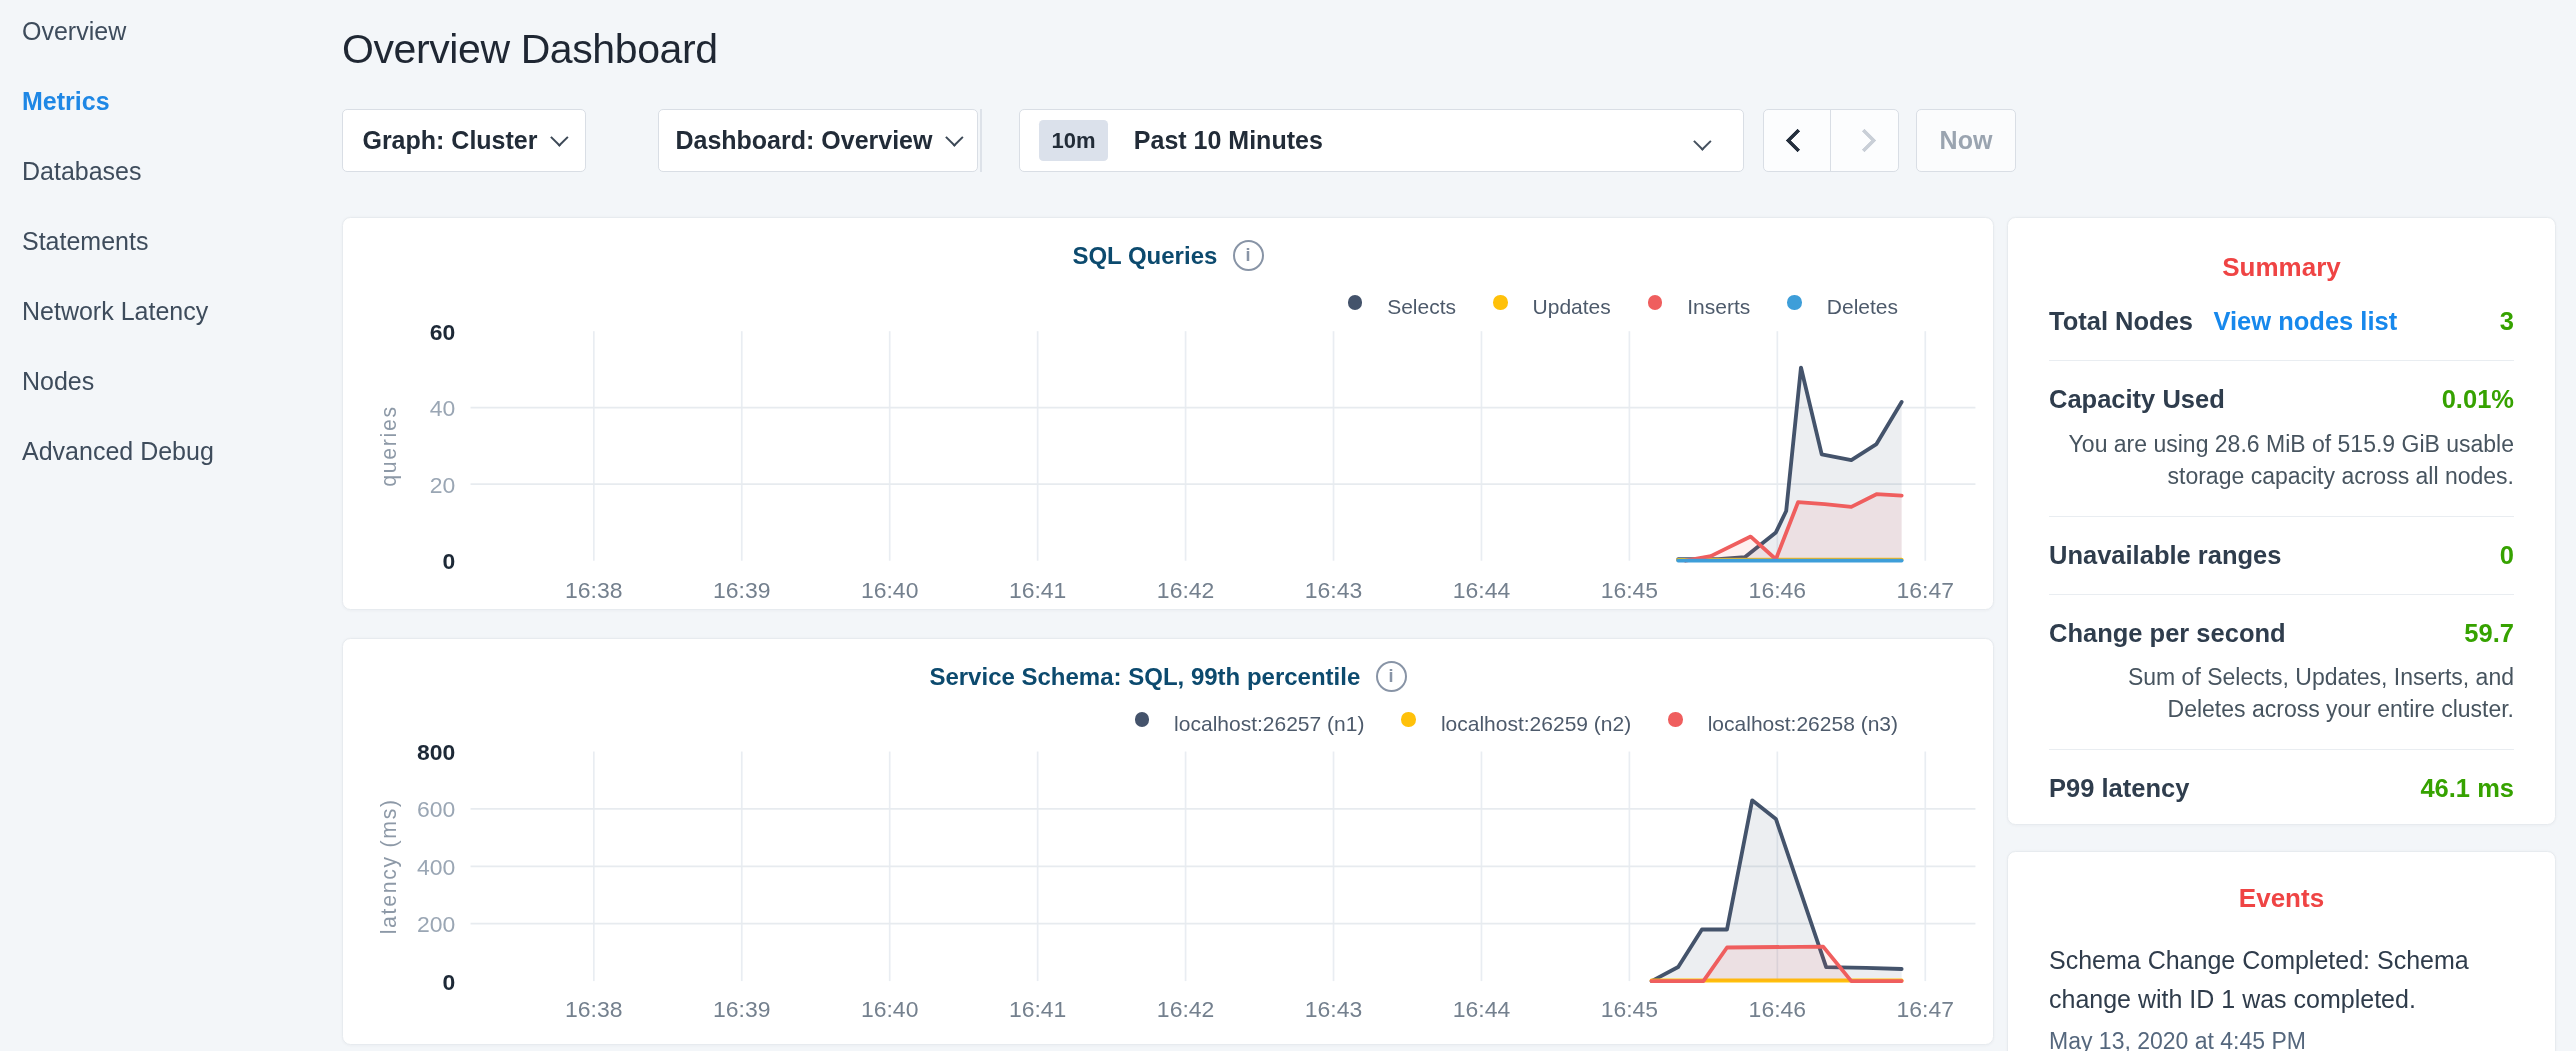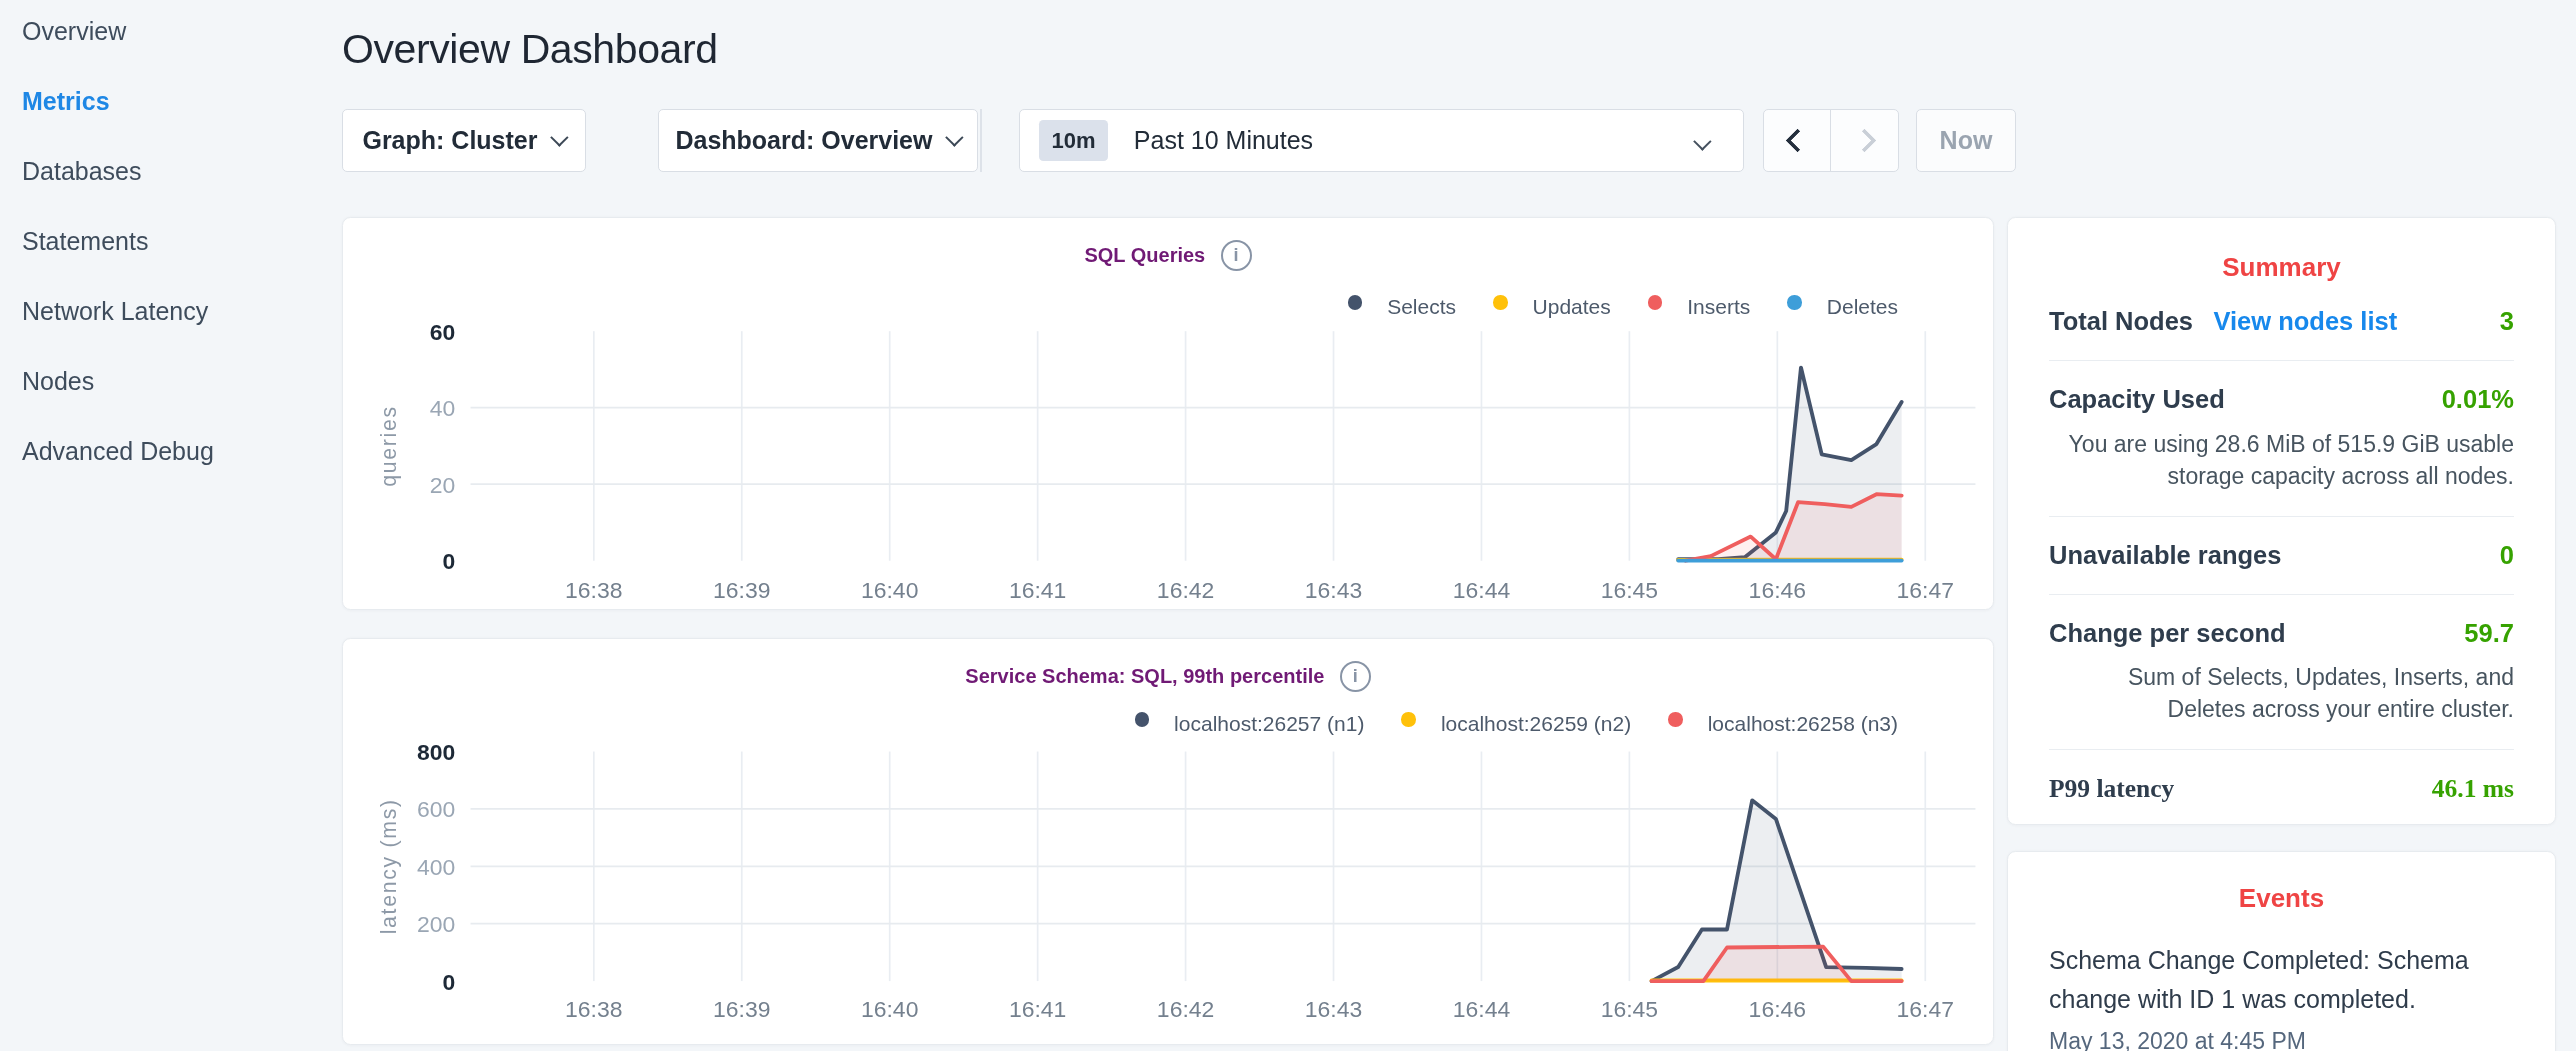--- a/index.html
+++ b/index.html
@@ -16,21 +16,21 @@
   .page-title { position:absolute; left:342px; top:25.5px; font-size:41px; font-weight:500; color:#1f2733; letter-spacing:-0.4px; }
   .toolbar { position:absolute; left:342px; top:109px; height:63px; width:1871px; }
   .tb-btn { position:absolute; top:0; height:63px; background:#ffffff; border:1.7px solid #d9dee5; border-radius:5.1px;
             display:flex; align-items:center; justify-content:center; gap:15.3px; font-size:25px; font-weight:700; color:#222c38; cursor:pointer; }
   .btn-graph { left:0; width:244px; }
   .btn-dashboard { left:284px; width:320px;margin-left:32px; }
   .tb-divider { position:absolute; left:638px; top:0; width:1.7px; height:63px; background:#dde2e9; }
   .time-picker { position:absolute; left:677px; top:0; width:725px; height:63px; background:#fff; border:1.7px solid #d9dee5; border-radius:5.1px;
                  display:flex; align-items:center; cursor:pointer; }
   .time-badge { margin-left:18.7px; background:#dbe1eb; border-radius:4.3px; padding:7.7px 12.8px; font-size:22px; font-weight:700; color:#222c38; }
-  .time-label { margin-left:25.5px; font-size:25px; font-weight:400; color:#222c38; }
+  .time-label { margin-left:25.5px; font-size:25px; font-weight:700; color:#222c38; }
   .time-caret { position:absolute; right:34px; top:25px; }
 
   .chev { display:inline-block; border-style:solid; border-color:currentColor; border-width:0 2.6px 2.6px 0; width:12.8px; height:12.8px; }
   .chev-down { transform:rotate(45deg); }
   .chev-left { transform:rotate(135deg); }
   .chev-right { transform:rotate(-45deg); }
   .chev-big { width:17px; height:17px; border-width:0 4.3px 4.3px 0; border-radius:0.9px; }
 
   .arrow-group { position:absolute; left:1421px; top:0; width:136px; height:63px; background:#fcfdfe; border:1.7px solid #d9dee5; border-radius:5.1px; display:flex; }
   .arrow-btn { width:50%; display:flex; align-items:center; justify-content:center; cursor:pointer; }
@@ -41,35 +41,35 @@
              display:flex; align-items:center; justify-content:center; font-size:25px; font-weight:700; color:#9aa4b0; cursor:pointer; }
 
   
   .card { position:absolute; background:#ffffff; border:1.7px solid #e7ebef; border-radius:8.5px; box-shadow:0 0.9px 2.6px rgba(40,50,70,0.04); }
   .chart-card-1 { left:342px; top:217px; width:1652px; height:393px; }
   .chart-card-2 { left:342px; top:638px; width:1652px; height:407px; }
   .summary-card { left:2007px; top:217px; width:549px; height:608px; }
   .events-card  { left:2007px; top:851px; width:549px; height:281px; }
 
   .chart-title-row { position:absolute; left:0; top:22px; width:100%; display:flex; align-items:center; justify-content:center; gap:15.3px; }
-  .chart-title { font-size:20px; font-weight:700; color:#701a75; }
+  .chart-title { font-size:24px; font-weight:700; color:#0c4a6e; }
   .info-icon { width:31px; height:31px; border:2.6px solid #8894a6; border-radius:50%; color:#8894a6;
                display:flex; align-items:center; justify-content:center; font-size:18px; font-weight:700; cursor:pointer; }
   .legend { position:absolute; top:77px; right:95px; display:flex; gap:37px; }
   .legend-item { display:flex; gap:25px; cursor:pointer; }
   .legend-dot { width:14.5px; height:14.5px; border-radius:50%; }
   .legend-label { font-size:21px; color:#4d5a6b; }
   .chart-svg { position:absolute; left:0; top:0; }
   svg text { font-family:"Liberation Sans", sans-serif; }
 
   
   .summary-card .inner { padding:34px 41px 0 41px; }
   .panel-title { text-align:center; font-size:26px; font-weight:700; color:#ef4444; }
   .sum-row { border-bottom:1.7px solid #e9edf1; padding:24px 0; }
-  .sum-row:last-child { border-bottom:none;font-family:Liberation Serif, serif; }
+  .sum-row:last-child { border-bottom:none; }
   .sum-row:first-of-type { padding-top:41px; }
   .sum-main { display:flex; align-items:baseline; }
   .sum-label { font-size:25.5px; font-weight:700; color:#2f3d4d; }
   .sum-link { font-size:25.5px; font-weight:700; color:#1788ec; margin-left:20.4px; cursor:pointer; }
   .sum-value { margin-left:auto; font-size:25.5px; font-weight:700; color:#36a200; }
   .sum-subtext { margin-top:13.6px; font-size:23px; line-height:32px; color:#47545f;text-align:right; }
 
   
   .events-card .inner { padding:31px 41px 0 41px; }
   .event-text { margin-top:27px; font-size:25px; line-height:39px; color:#2f3c4b; }

